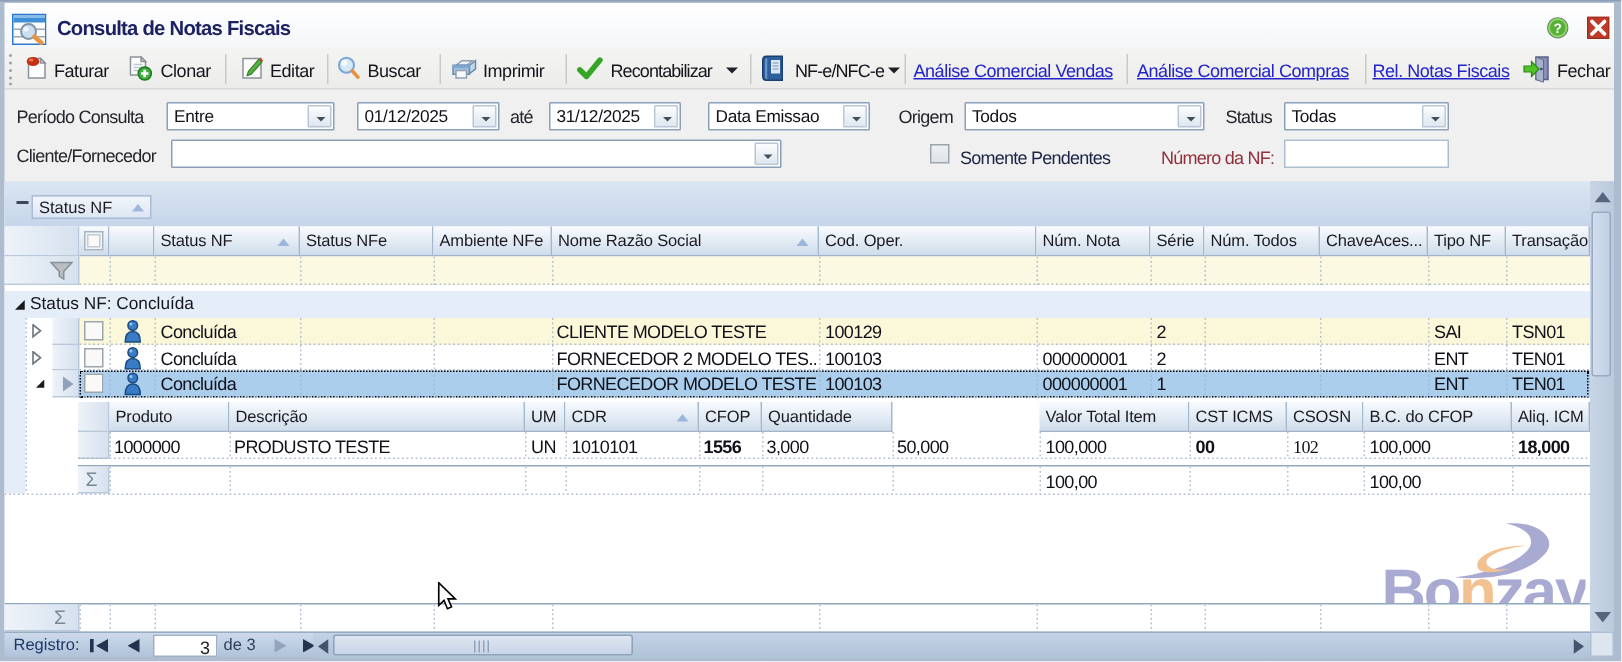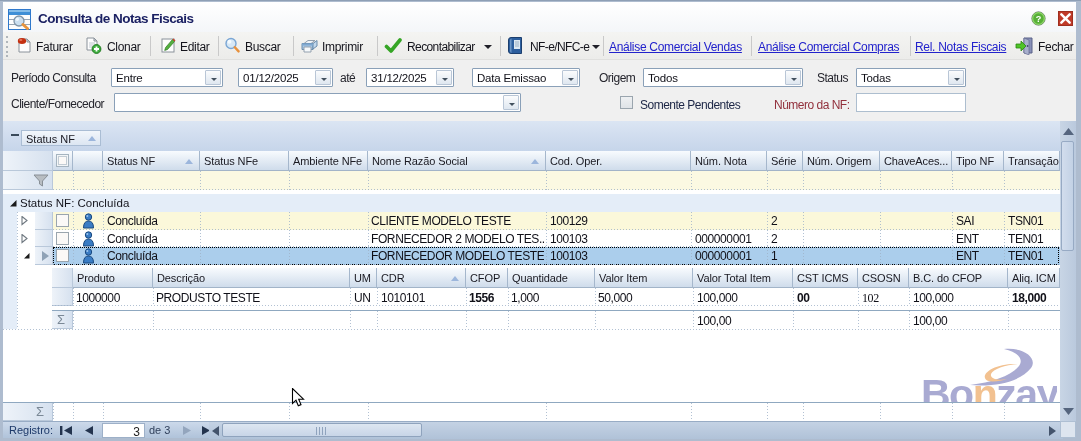--- a/index.html
+++ b/index.html
@@ -254,21 +254,21 @@
     <div class="abs hdrcell" style="left:543px;width:145px;top:30px">
         <span>Cod. Oper.</span>
       </div>
     <div class="abs hdrcell" style="left:688px;width:76px;top:30px">
         <span>Núm. Nota</span>
       </div>
     <div class="abs hdrcell" style="left:764px;width:36px;top:30px">
         <span>Série</span>
       </div>
     <div class="abs hdrcell" style="left:800px;width:77px;top:30px">
-        <span>Núm. Origem</span>
+        <span>Núm. Todos</span>
       </div>
     <div class="abs hdrcell" style="left:877px;width:72px;top:30px;overflow:hidden">
         <span>ChaveAces...</span>
       </div>
     <div class="abs hdrcell" style="left:949px;width:52px;top:30px">
         <span>Tipo NF</span>
       </div>
     <div class="abs hdrcell" style="left:1001px;width:56px;top:30px;overflow:hidden">
         <span>Transação</span>
       </div>
@@ -414,23 +414,20 @@
     <div class="abs hdrcell" style="left:374px;width:89px;top:147px;overflow:hidden">
         <span>CDR</span>
         <div class="abs sortup" style="left:74px;top:8px"></div>
       </div>
     <div class="abs hdrcell" style="left:463px;width:42px;top:147px;overflow:hidden">
         <span>CFOP</span>
       </div>
     <div class="abs hdrcell" style="left:505px;width:87px;top:147px;overflow:hidden">
         <span>Quantidade</span>
       </div>
-    <div class="abs hdrcell" style="left:592px;width:98px;top:147px;overflow:hidden">
-        <span>Valor Item</span>
-      </div>
     <div class="abs hdrcell" style="left:690px;width:100px;top:147px;overflow:hidden">
         <span>Valor Total Item</span>
       </div>
     <div class="abs hdrcell" style="left:790px;width:65px;top:147px;overflow:hidden">
         <span>CST ICMS</span>
       </div>
     <div class="abs hdrcell" style="left:855px;width:51px;top:147px;overflow:hidden">
         <span>CSOSN</span>
       </div>
     <div class="abs hdrcell" style="left:906px;width:99px;top:147px;overflow:hidden">
@@ -438,21 +435,21 @@
       </div>
     <div class="abs hdrcell" style="left:1005px;width:52px;top:147px;overflow:hidden">
         <span>Aliq. ICM</span>
       </div>
     <div class="abs ind" style="left:49px;top:167px;width:21px;height:18px"></div>
     <div class="cell" style="left:73px;top:170px;">1000000</div>
     <div class="cell" style="left:153px;top:170px;">PRODUSTO TESTE</div>
     <div class="cell" style="left:351px;top:170px;">UN</div>
     <div class="cell" style="left:378px;top:170px;">1010101</div>
     <div class="cell" style="left:466px;top:170px;font-weight:bold;">1556</div>
-    <div class="cell" style="left:508px;top:170px;">1,000</div>
+    <div class="cell" style="left:508px;top:170px;">3,000</div>
     <div class="cell" style="left:595px;top:170px;">50,000</div>
     <div class="cell" style="left:694px;top:170px;">100,000</div>
     <div class="cell" style="left:794px;top:170px;font-weight:bold;">00</div>
     <div class="cell" style="left:859px;top:170px;font-family:Liberation Serif, serif;">102</div>
     <div class="cell" style="left:910px;top:170px;">100,000</div>
     <div class="cell" style="left:1009px;top:170px;font-weight:bold;">18,000</div>
     <div class="dotsepv" style="left:70px;top:167px;height:18px"></div>
     <div class="dotsepv" style="left:150px;top:167px;height:18px"></div>
     <div class="dotsepv" style="left:347px;top:167px;height:18px"></div>
     <div class="dotsepv" style="left:374px;top:167px;height:18px"></div>

